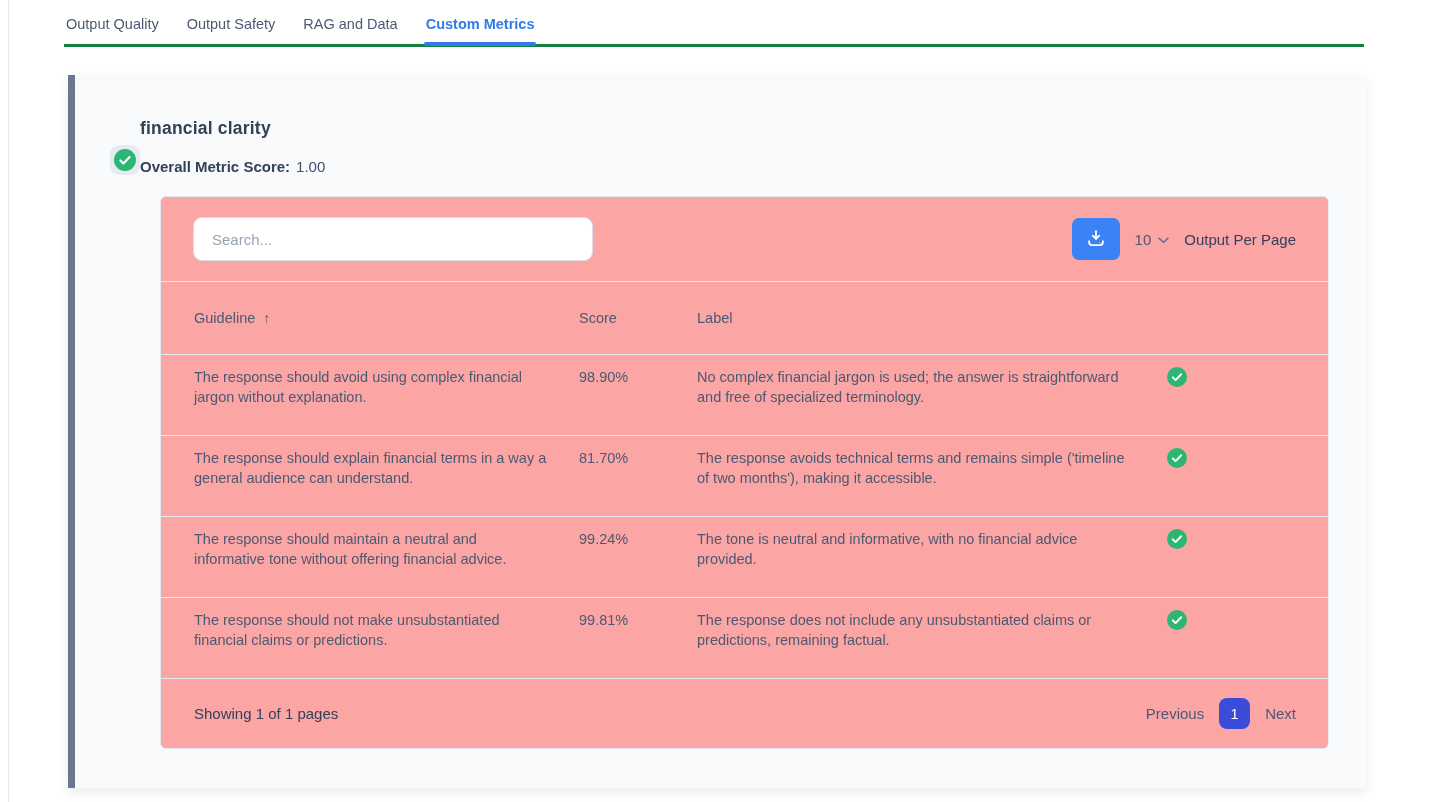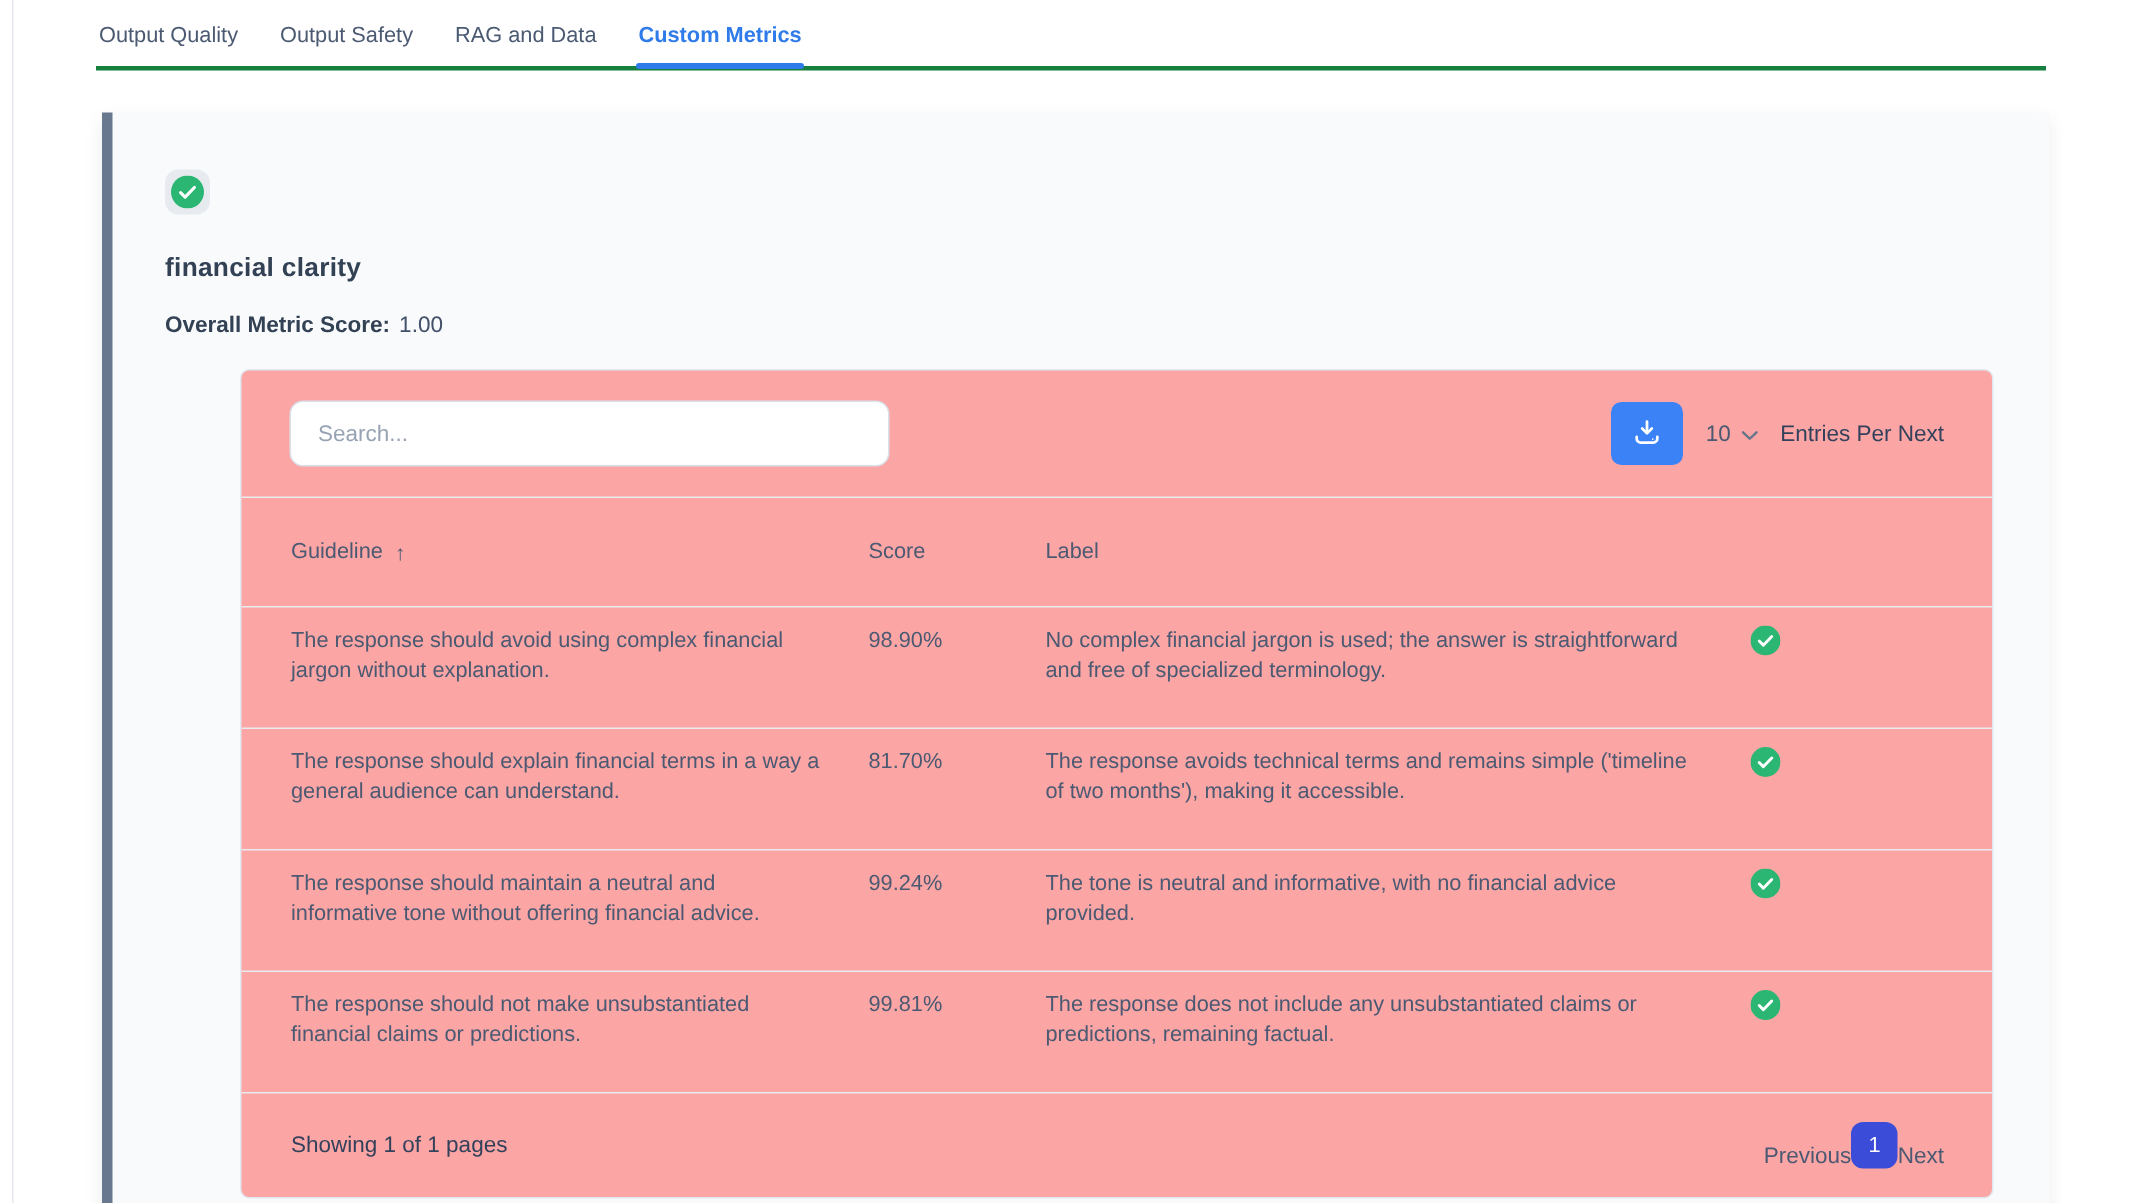--- a/index.html
+++ b/index.html
@@ -50,23 +50,21 @@
   
   .card {
     margin: 28px 66px 0 68px;
     background: #f8fafc;
     border-left: 7px solid #68788f;
     box-shadow: 0 5px 12px rgba(15, 23, 42, 0.08);
     padding: 38px 37px 39px 35px;
   }
   .card-header {
     display: flex;
-    align-items: flex-start;
-    gap: 20px;
-    flex-direction: column;
+    align-items: flex-end;
   }
   .pass-badge {
     width: 30px; height: 30px;
     border-radius: 9px;
     background: #e7ebef;
     display: flex;
     align-items: center;
     justify-content: center;
     flex: 0 0 auto;
   }
@@ -174,22 +172,22 @@
     border-top: 1px solid #e7ecf2;
     height: 70px;
     display: flex;
     align-items: center;
     justify-content: space-between;
     padding: 0 32px 0 33px;
   }
   .footer-summary { font-size: 15px; color: #33415b; }
   .pagination {
     display: flex;
-    align-items: flex-end;
-    gap: 0;
+    align-items: center;
+    gap: 15px;
   }
   .page-nav {
     font-size: 15px;
     color: #4b5a72;
     background: none;
     border: none;
     font-family: "Liberation Sans", sans-serif;
     cursor: pointer;
   }
   .page-number {
@@ -253,21 +251,21 @@
           </span>
         </button>
         <div class="page-size">
           <span class="page-size-value">10</span>
           <span class="chevron-down">
             <svg width="11" height="7" viewBox="0 0 11 7" fill="none" stroke="#64748b" stroke-width="1.6" stroke-linecap="round" stroke-linejoin="round">
               <path d="M1 1.2l4.5 4.3L10 1.2"></path>
             </svg>
           </span>
         </div>
-        <span class="entries-label">Entries Per Next</span>
+        <span class="entries-label">Output Per Page</span>
       </div>
     </div>
 
     <div class="thead-row">
       <div class="th">
         <span>Guideline</span>
         <span class="sort-icon">↑</span>
       </div>
       <div class="th">
         <span>Score</span>

